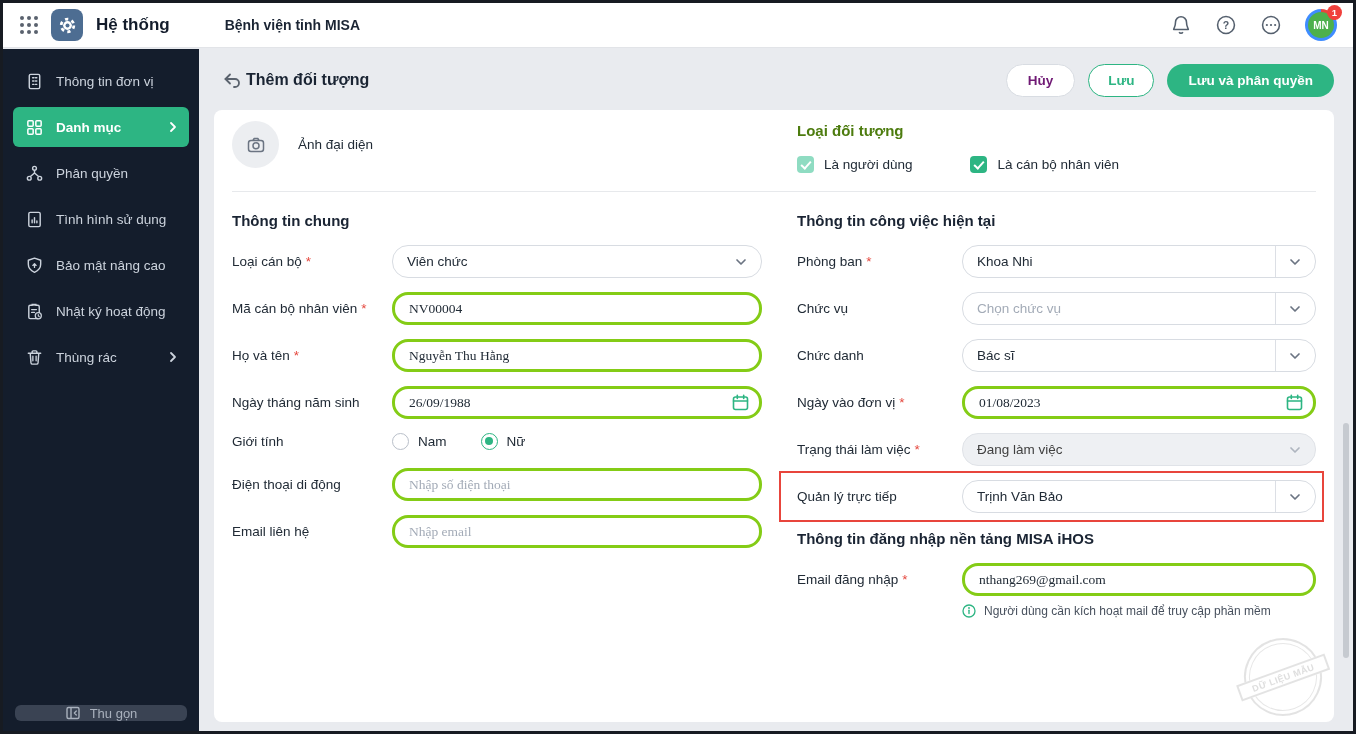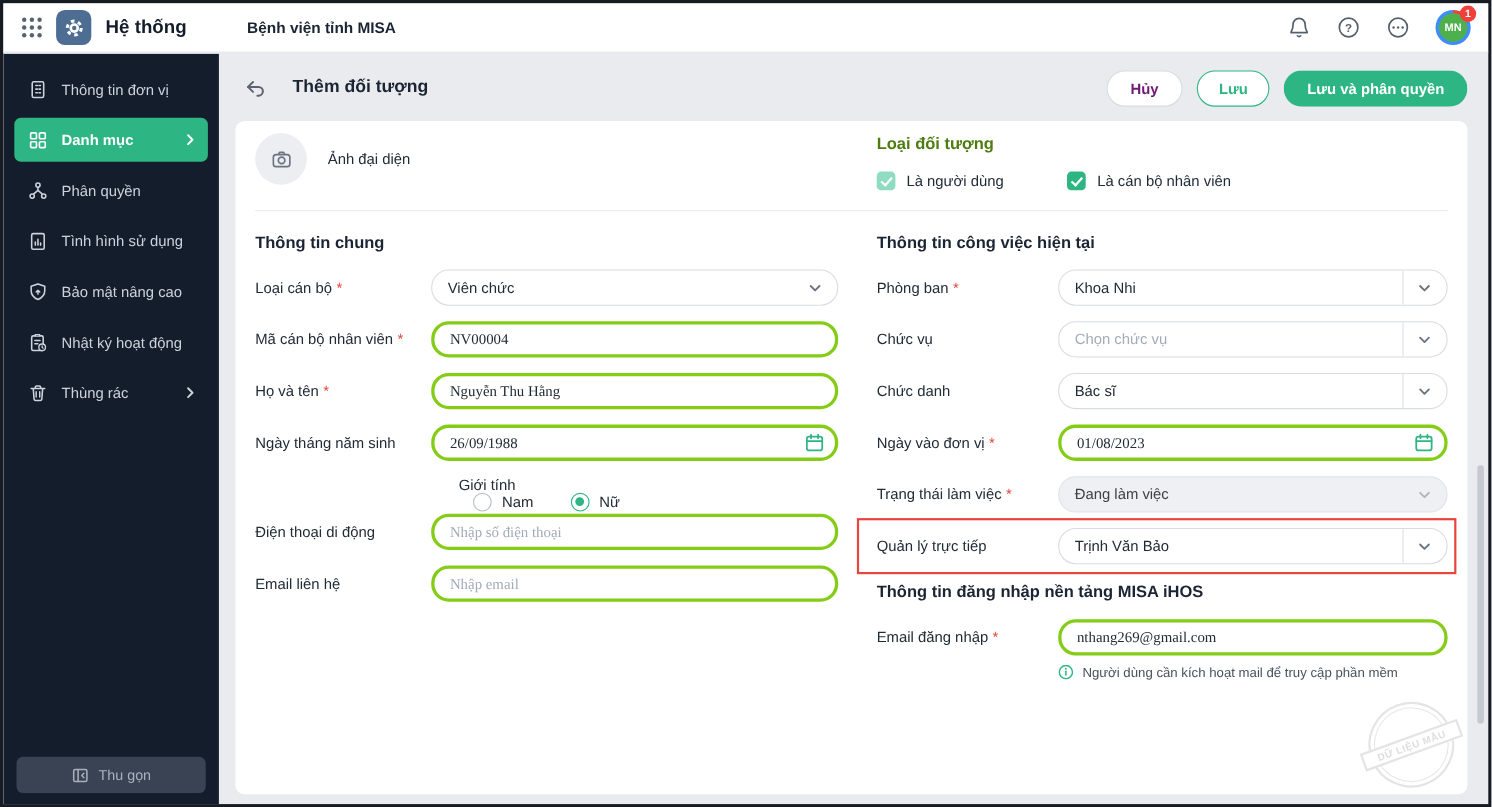--- a/index.html
+++ b/index.html
@@ -20,27 +20,27 @@
   .avatar-ring { width:32px; height:32px; border-radius:50%; background:conic-gradient(#e8453c 0 70deg,#3f8cff 70deg 360deg); display:flex; align-items:center; justify-content:center; }
   .avatar-core { width:26px; height:26px; border-radius:50%; background:#4db04d; color:#fff; font-size:10px; font-weight:bold; display:flex; align-items:center; justify-content:center; }
   .avatar-badge { position:absolute; top:-4px; right:-5px; min-width:15px; height:15px; border-radius:8px; background:#f0403c; color:#fff; font-size:9.5px; font-weight:bold; display:flex; align-items:center; justify-content:center; padding:0 4px; }
 
   
   .sidebar { position:absolute; left:0; top:46px; bottom:0; width:196px; background:#141d2c; padding-top:12px; z-index:4; }
   .side-item { height:40px; margin:0 10px 6px 10px; border-radius:6px; display:flex; align-items:center; padding:0 10px 0 12px; color:#ccd3dd; font-size:13.5px; cursor:pointer; }
   .side-item .s-icon { width:19px; height:19px; margin-right:12px; flex:none; }
   .side-item.active { background:#2db583; color:#ffffff; font-weight:bold; }
   .side-item .chev-r { margin-left:auto; width:12px; height:12px; }
-  .collapse-btn { position:absolute; left:12px; right:12px; bottom:10px; height:33px; border-radius:6px; background:#3a4353; color:#a9b1bd; font-size:13px; display:flex; align-items:center; justify-content:center; gap:9px; cursor:pointer; }
+  .collapse-btn { position:absolute; left:12px; right:12px; bottom:10px; height:16px; border-radius:6px; background:#3a4353; color:#a9b1bd; font-size:13px; display:flex; align-items:center; justify-content:center; gap:9px; cursor:pointer; }
   .collapse-btn svg { width:16px; height:16px; }
 
   
   .page-header { position:absolute; left:196px; top:46px; right:0; height:62px; display:flex; align-items:center; padding:0 19px 0 22px; }
   .back-btn { width:22px; height:22px; color:#5b636e; cursor:pointer; flex:none; }
-  .page-title { margin-left:23px; font-size:16px; font-weight:bold; color:#1a2433; }
+  .page-title { margin-left:3px; font-size:16px; font-weight:bold; color:#1a2433; }
   .header-actions { margin-left:auto; display:flex; gap:13px; }
   .btn { height:33px; border-radius:17px; font-size:13.5px; font-weight:bold; display:flex; align-items:center; justify-content:center; cursor:pointer; border:1px solid transparent; font-family:inherit; }
   .btn-cancel { background:#fff; border-color:#d8dce2; color:#701a75; padding:0 21px; }
   .btn-save { background:#fff; border-color:#2db583; color:#2db583; padding:0 19px; }
   .btn-primary { background:#2db583; color:#fff; padding:0 20px; }
 
   
   .card { position:absolute; left:211px; top:107px; width:1120px; height:612px; background:#fff; border-radius:8px; padding:0 18px; }
   .avatar-row { position:relative; height:82px; border-bottom:1px solid #e7e9ec; }
   .photo-circle { position:absolute; left:0; top:11px; width:47px; height:47px; border-radius:50%; background:#eceef1; display:flex; align-items:center; justify-content:center; color:#6b7482; cursor:pointer; }
@@ -293,21 +293,21 @@
           <div class="flabel">Ngày tháng năm sinh</div>
           <div class="fctrl datefield">
             <input class="tfield" value="26/09/1988" style="">
             <svg class="cal-ic" viewBox="0 0 17 17">
               <rect x="1.5" y="3" width="14" height="12.5" rx="2" fill="none" stroke="currentColor" stroke-width="1.6"></rect>
               <path d="M5.3 1.2v3.2M11.7 1.2v3.2M1.5 7h14" stroke="currentColor" stroke-width="1.6" stroke-linecap="round"></path>
             </svg>
           </div>
         </div>
 
-        <div class="frow" style="margin-bottom:2px;flex-direction:column;">
+        <div class="frow" style="margin-bottom:18px;">
           <div class="flabel">Giới tính</div>
           <div class="fctrl radio-group">
             <div class="radio-opt">
               <span class="rdo"></span>
               <span>Nam</span>
             </div>
             <div class="radio-opt">
               <span class="rdo sel"></span>
               <span>Nữ</span>
             </div>

